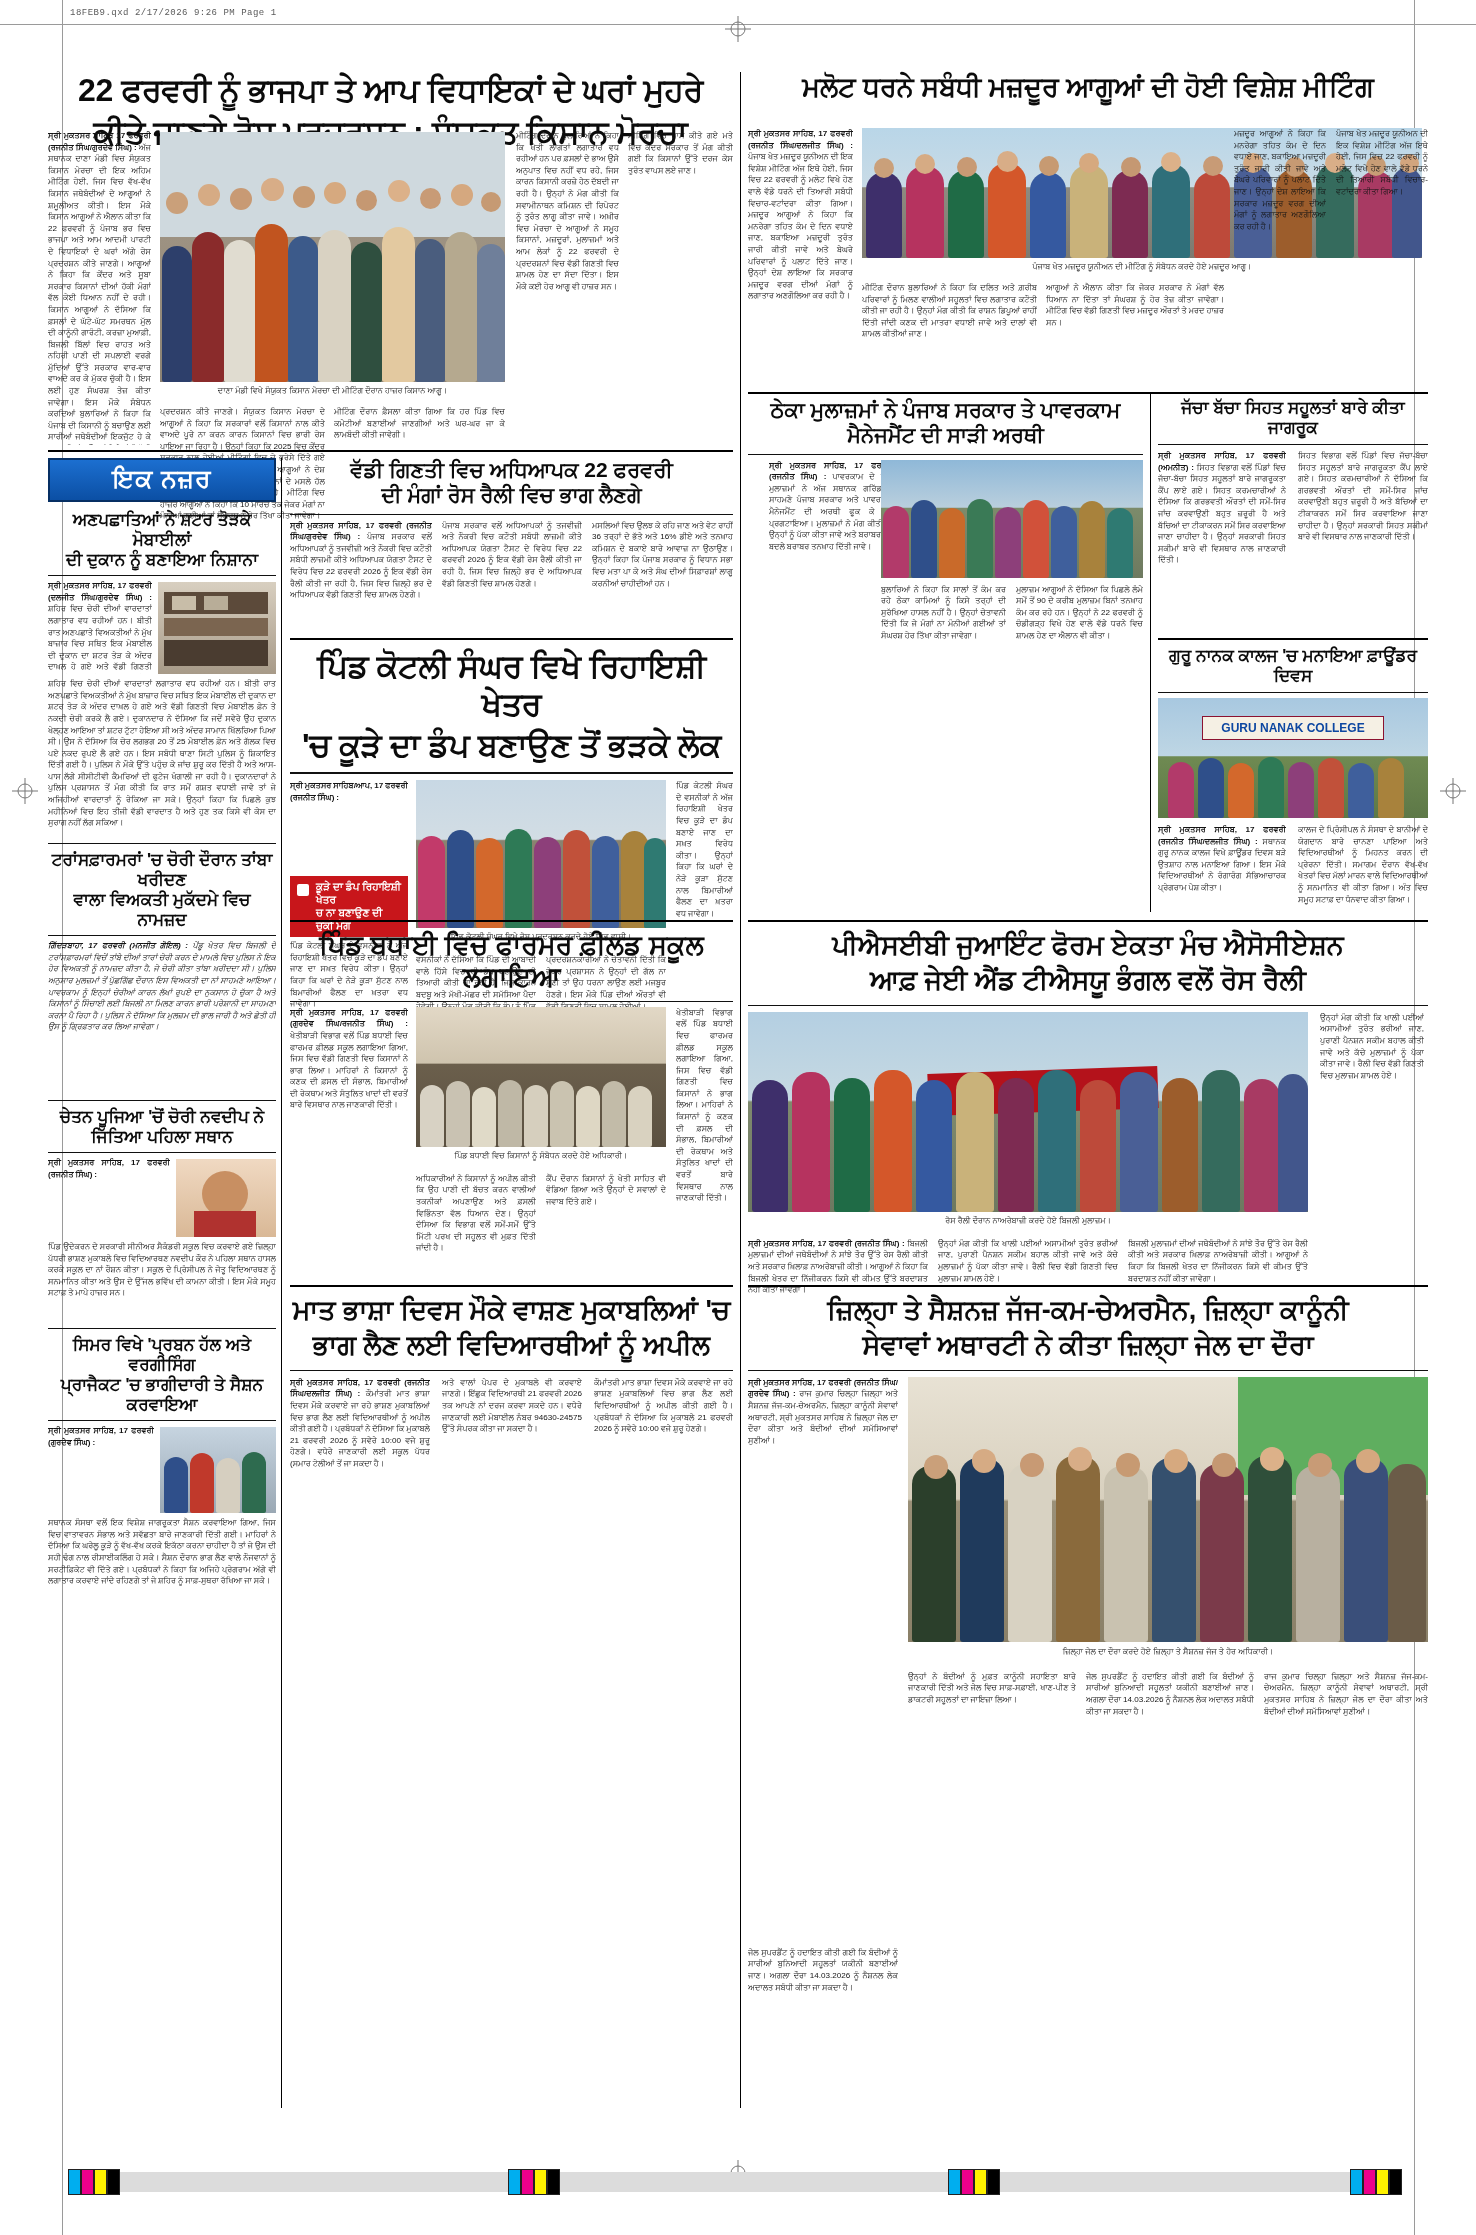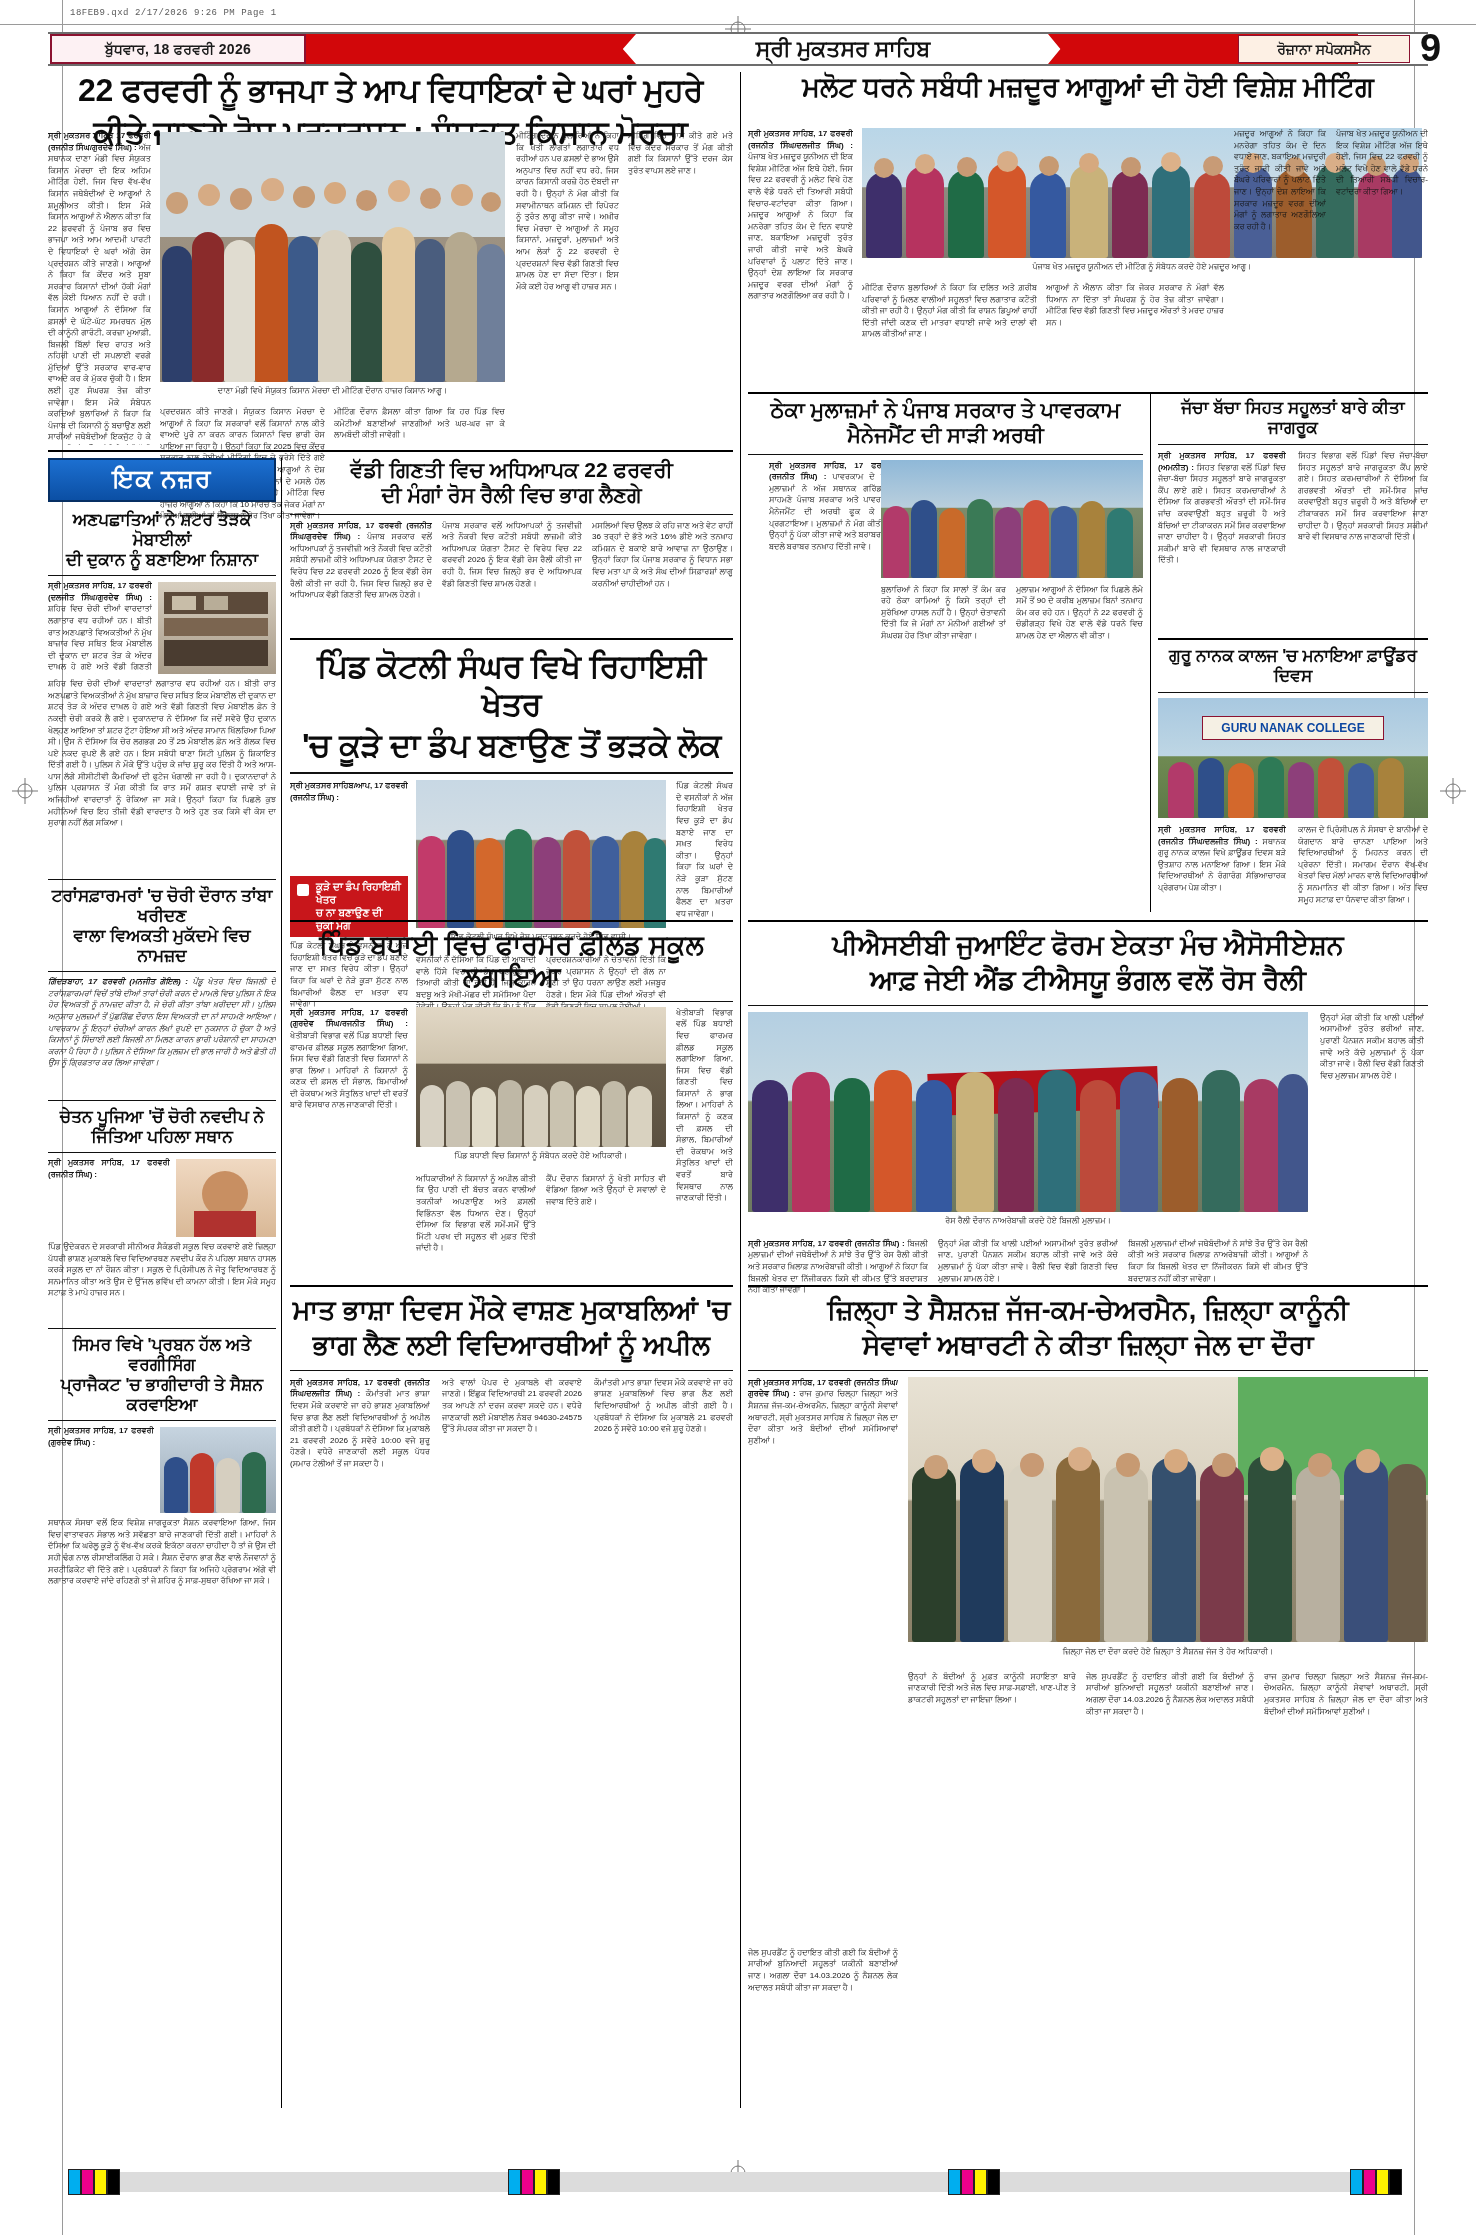--- a/index.html
+++ b/index.html
@@ -153,29 +153,20 @@
   <div class="reg-mark" style="left:725px; top:2160px;">
       <span class="reg-circ"></span>
     </div>
   <div class="reg-mark" style="left:12px; top:778px;">
       <span class="reg-circ"></span>
     </div>
   <div class="reg-mark" style="left:1440px; top:778px;">
       <span class="reg-circ"></span>
     </div>
 
-  <div class="masthead">
-    <div class="mast-bar"></div>
-    <div class="mast-red-l"></div>
-    <div class="mast-red-r"></div>
-    <div class="mast-date">ਬੁੱਧਵਾਰ, 18 ਫਰਵਰੀ 2026</div>
-    <div class="mast-city">ਸ੍ਰੀ ਮੁਕਤਸਰ ਸਾਹਿਬ</div>
-    <div class="mast-brand">ਰੋਜ਼ਾਨਾ ਸਪੋਕਸਮੈਨ</div>
-    <div class="mast-page">9</div>
-  </div>
 
   <div style="position:absolute; left:48px; top:72px; width:685px;">
     <div class="hl hl-xl">22 ਫਰਵਰੀ ਨੂੰ ਭਾਜਪਾ ਤੇ ਆਪ ਵਿਧਾਇਕਾਂ ਦੇ ਘਰਾਂ ਮੁਹਰੇ</div>
     <div class="hl hl-xl" style="margin-top:4px">ਕੀਤੇ ਜਾਣਗੇ ਰੋਸ ਪ੍ਰਦਰਸ਼ਨ : ਸੰਯੁਕਤ ਕਿਸਾਨ ਮੋਰਚਾ</div>
   </div>
 
   <div style="position:absolute; left:748px; top:72px; width:680px;">
     <div class="hl hl-lg">ਮਲੋਟ ਧਰਨੇ ਸਬੰਧੀ ਮਜ਼ਦੂਰ ਆਗੂਆਂ ਦੀ ਹੋਈ ਵਿਸ਼ੇਸ਼ ਮੀਟਿੰਗ</div>
   </div>
 
@@ -335,21 +326,21 @@
         <div style="position:absolute;left:46px;top:14px;width:24px;height:14px;background:#b8ad98;"></div>
       </div>
       <div class="body-col" style="width:104px; height:94px;">
         <span class="dl">ਸ੍ਰੀ ਮੁਕਤਸਰ ਸਾਹਿਬ, 17 ਫਰਵਰੀ (ਦਲਜੀਤ ਸਿੰਘ/ਗੁਰਦੇਵ ਸਿੰਘ) :</span>
         <span>ਸ਼ਹਿਰ ਵਿਚ ਚੋਰੀ ਦੀਆਂ ਵਾਰਦਾਤਾਂ ਲਗਾਤਾਰ ਵਧ ਰਹੀਆਂ ਹਨ। ਬੀਤੀ ਰਾਤ ਅਣਪਛਾਤੇ ਵਿਅਕਤੀਆਂ ਨੇ ਮੁੱਖ ਬਾਜ਼ਾਰ ਵਿਚ ਸਥਿਤ ਇਕ ਮੋਬਾਈਲ ਦੀ ਦੁਕਾਨ ਦਾ ਸ਼ਟਰ ਤੋੜ ਕੇ ਅੰਦਰ ਦਾਖ਼ਲ ਹੋ ਗਏ ਅਤੇ ਵੱਡੀ ਗਿਣਤੀ ਵਿਚ ਮੋਬਾਈਲ ਫ਼ੋਨ ਤੇ ਨਕਦੀ ਚੋਰੀ ਕਰਕੇ ਲੈ ਗਏ। ਦੁਕਾਨਦਾਰ ਨੇ ਦੱਸਿਆ ਕਿ ਜਦੋਂ ਸਵੇਰੇ ਉਹ ਦੁਕਾਨ ਖੋਲ੍ਹਣ ਆਇਆ ਤਾਂ ਸ਼ਟਰ ਟੁੱਟਾ ਹੋਇਆ ਸੀ ਅਤੇ ਅੰਦਰ ਸਾਮਾਨ ਖਿੱਲਰਿਆ ਪਿਆ ਸੀ। ਉਸ ਨੇ ਦੱਸਿਆ ਕਿ ਚੋਰ ਲਗਭਗ 20 ਤੋਂ 25 ਮੋਬਾਈਲ ਫ਼ੋਨ ਅਤੇ ਗੱਲਕ ਵਿਚ ਪਏ ਨਕਦ ਰੁਪਏ ਲੈ ਗਏ ਹਨ। ਇਸ ਸਬੰਧੀ ਥਾਣਾ ਸਿਟੀ ਪੁਲਿਸ ਨੂੰ ਸ਼ਿਕਾਇਤ ਦਿੱਤੀ ਗਈ ਹੈ। ਪੁਲਿਸ ਨੇ ਮੌਕੇ ਉੱਤੇ ਪਹੁੰਚ ਕੇ ਜਾਂਚ ਸ਼ੁਰੂ ਕਰ ਦਿੱਤੀ ਹੈ ਅਤੇ ਆਸ-ਪਾਸ ਲੱਗੇ ਸੀਸੀਟੀਵੀ ਕੈਮਰਿਆਂ ਦੀ ਫੁਟੇਜ ਖੰਗਾਲੀ ਜਾ ਰਹੀ ਹੈ। ਦੁਕਾਨਦਾਰਾਂ ਨੇ ਪੁਲਿਸ ਪ੍ਰਸ਼ਾਸਨ ਤੋਂ ਮੰਗ ਕੀਤੀ ਕਿ ਰਾਤ ਸਮੇਂ ਗਸ਼ਤ ਵਧਾਈ ਜਾਵੇ ਤਾਂ ਜੋ ਅਜਿਹੀਆਂ ਵਾਰਦਾਤਾਂ ਨੂੰ ਰੋਕਿਆ ਜਾ ਸਕੇ। ਉਨ੍ਹਾਂ ਕਿਹਾ ਕਿ ਪਿਛਲੇ ਕੁਝ ਮਹੀਨਿਆਂ ਵਿਚ ਇਹ ਤੀਜੀ ਵੱਡੀ ਵਾਰਦਾਤ ਹੈ ਅਤੇ ਹੁਣ ਤਕ ਕਿਸੇ ਵੀ ਕੇਸ ਦਾ ਸੁਰਾਗ ਨਹੀਂ ਲੱਗ ਸਕਿਆ।</span>
       </div>
       <div class="body-col" style="width:228px; height:220px; margin-top:4px;">ਸ਼ਹਿਰ ਵਿਚ ਚੋਰੀ ਦੀਆਂ ਵਾਰਦਾਤਾਂ ਲਗਾਤਾਰ ਵਧ ਰਹੀਆਂ ਹਨ। ਬੀਤੀ ਰਾਤ ਅਣਪਛਾਤੇ ਵਿਅਕਤੀਆਂ ਨੇ ਮੁੱਖ ਬਾਜ਼ਾਰ ਵਿਚ ਸਥਿਤ ਇਕ ਮੋਬਾਈਲ ਦੀ ਦੁਕਾਨ ਦਾ ਸ਼ਟਰ ਤੋੜ ਕੇ ਅੰਦਰ ਦਾਖ਼ਲ ਹੋ ਗਏ ਅਤੇ ਵੱਡੀ ਗਿਣਤੀ ਵਿਚ ਮੋਬਾਈਲ ਫ਼ੋਨ ਤੇ ਨਕਦੀ ਚੋਰੀ ਕਰਕੇ ਲੈ ਗਏ। ਦੁਕਾਨਦਾਰ ਨੇ ਦੱਸਿਆ ਕਿ ਜਦੋਂ ਸਵੇਰੇ ਉਹ ਦੁਕਾਨ ਖੋਲ੍ਹਣ ਆਇਆ ਤਾਂ ਸ਼ਟਰ ਟੁੱਟਾ ਹੋਇਆ ਸੀ ਅਤੇ ਅੰਦਰ ਸਾਮਾਨ ਖਿੱਲਰਿਆ ਪਿਆ ਸੀ। ਉਸ ਨੇ ਦੱਸਿਆ ਕਿ ਚੋਰ ਲਗਭਗ 20 ਤੋਂ 25 ਮੋਬਾਈਲ ਫ਼ੋਨ ਅਤੇ ਗੱਲਕ ਵਿਚ ਪਏ ਨਕਦ ਰੁਪਏ ਲੈ ਗਏ ਹਨ। ਇਸ ਸਬੰਧੀ ਥਾਣਾ ਸਿਟੀ ਪੁਲਿਸ ਨੂੰ ਸ਼ਿਕਾਇਤ ਦਿੱਤੀ ਗਈ ਹੈ। ਪੁਲਿਸ ਨੇ ਮੌਕੇ ਉੱਤੇ ਪਹੁੰਚ ਕੇ ਜਾਂਚ ਸ਼ੁਰੂ ਕਰ ਦਿੱਤੀ ਹੈ ਅਤੇ ਆਸ-ਪਾਸ ਲੱਗੇ ਸੀਸੀਟੀਵੀ ਕੈਮਰਿਆਂ ਦੀ ਫੁਟੇਜ ਖੰਗਾਲੀ ਜਾ ਰਹੀ ਹੈ। ਦੁਕਾਨਦਾਰਾਂ ਨੇ ਪੁਲਿਸ ਪ੍ਰਸ਼ਾਸਨ ਤੋਂ ਮੰਗ ਕੀਤੀ ਕਿ ਰਾਤ ਸਮੇਂ ਗਸ਼ਤ ਵਧਾਈ ਜਾਵੇ ਤਾਂ ਜੋ ਅਜਿਹੀਆਂ ਵਾਰਦਾਤਾਂ ਨੂੰ ਰੋਕਿਆ ਜਾ ਸਕੇ। ਉਨ੍ਹਾਂ ਕਿਹਾ ਕਿ ਪਿਛਲੇ ਕੁਝ ਮਹੀਨਿਆਂ ਵਿਚ ਇਹ ਤੀਜੀ ਵੱਡੀ ਵਾਰਦਾਤ ਹੈ ਅਤੇ ਹੁਣ ਤਕ ਕਿਸੇ ਵੀ ਕੇਸ ਦਾ ਸੁਰਾਗ ਨਹੀਂ ਲੱਗ ਸਕਿਆ।</div>
     </div>
   </div>
 
-  <div style="position:absolute; left:48px; top:843px; width:228px;margin-top:36px;">
+  <div style="position:absolute; left:48px; top:843px; width:228px;">
     <div class="rule" style="margin-bottom:6px;"></div>
     <div class="hl hl-sm">ਟਰਾਂਸਫ਼ਾਰਮਰਾਂ 'ਚ ਚੋਰੀ ਦੌਰਾਨ ਤਾਂਬਾ ਖਰੀਦਣ</div>
     <div class="hl hl-sm">ਵਾਲਾ ਵਿਅਕਤੀ ਮੁਕੱਦਮੇ ਵਿਚ ਨਾਮਜ਼ਦ</div>
     <div class="rule" style="margin:5px 0 4px;"></div>
     <div class="body-col" style="height:200px;font-style:italic;">
       <span class="dl">ਗਿੱਦੜਬਾਹਾ, 17 ਫਰਵਰੀ (ਮਨਜੀਤ ਗੋਇਲ) :</span>
       <span>ਪੇਂਡੂ ਖੇਤਰ ਵਿਚ ਬਿਜਲੀ ਦੇ ਟਰਾਂਸਫ਼ਾਰਮਰਾਂ ਵਿਚੋਂ ਤਾਂਬੇ ਦੀਆਂ ਤਾਰਾਂ ਚੋਰੀ ਕਰਨ ਦੇ ਮਾਮਲੇ ਵਿਚ ਪੁਲਿਸ ਨੇ ਇਕ ਹੋਰ ਵਿਅਕਤੀ ਨੂੰ ਨਾਮਜ਼ਦ ਕੀਤਾ ਹੈ, ਜੋ ਚੋਰੀ ਕੀਤਾ ਤਾਂਬਾ ਖ਼ਰੀਦਦਾ ਸੀ। ਪੁਲਿਸ ਅਨੁਸਾਰ ਮੁਲਜ਼ਮਾਂ ਤੋਂ ਪੁੱਛਗਿੱਛ ਦੌਰਾਨ ਇਸ ਵਿਅਕਤੀ ਦਾ ਨਾਂ ਸਾਹਮਣੇ ਆਇਆ। ਪਾਵਰਕਾਮ ਨੂੰ ਇਨ੍ਹਾਂ ਚੋਰੀਆਂ ਕਾਰਨ ਲੱਖਾਂ ਰੁਪਏ ਦਾ ਨੁਕਸਾਨ ਹੋ ਚੁੱਕਾ ਹੈ ਅਤੇ ਕਿਸਾਨਾਂ ਨੂੰ ਸਿੰਚਾਈ ਲਈ ਬਿਜਲੀ ਨਾ ਮਿਲਣ ਕਾਰਨ ਭਾਰੀ ਪਰੇਸ਼ਾਨੀ ਦਾ ਸਾਹਮਣਾ ਕਰਨਾ ਪੈ ਰਿਹਾ ਹੈ। ਪੁਲਿਸ ਨੇ ਦੱਸਿਆ ਕਿ ਮੁਲਜ਼ਮ ਦੀ ਭਾਲ ਜਾਰੀ ਹੈ ਅਤੇ ਛੇਤੀ ਹੀ ਉਸ ਨੂੰ ਗ੍ਰਿਫ਼ਤਾਰ ਕਰ ਲਿਆ ਜਾਵੇਗਾ।</span>
     </div>
   </div>
 

